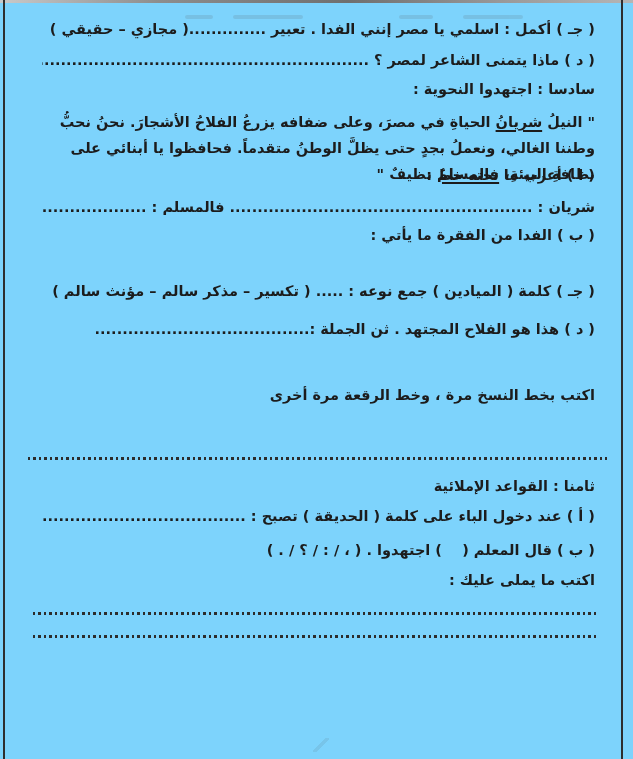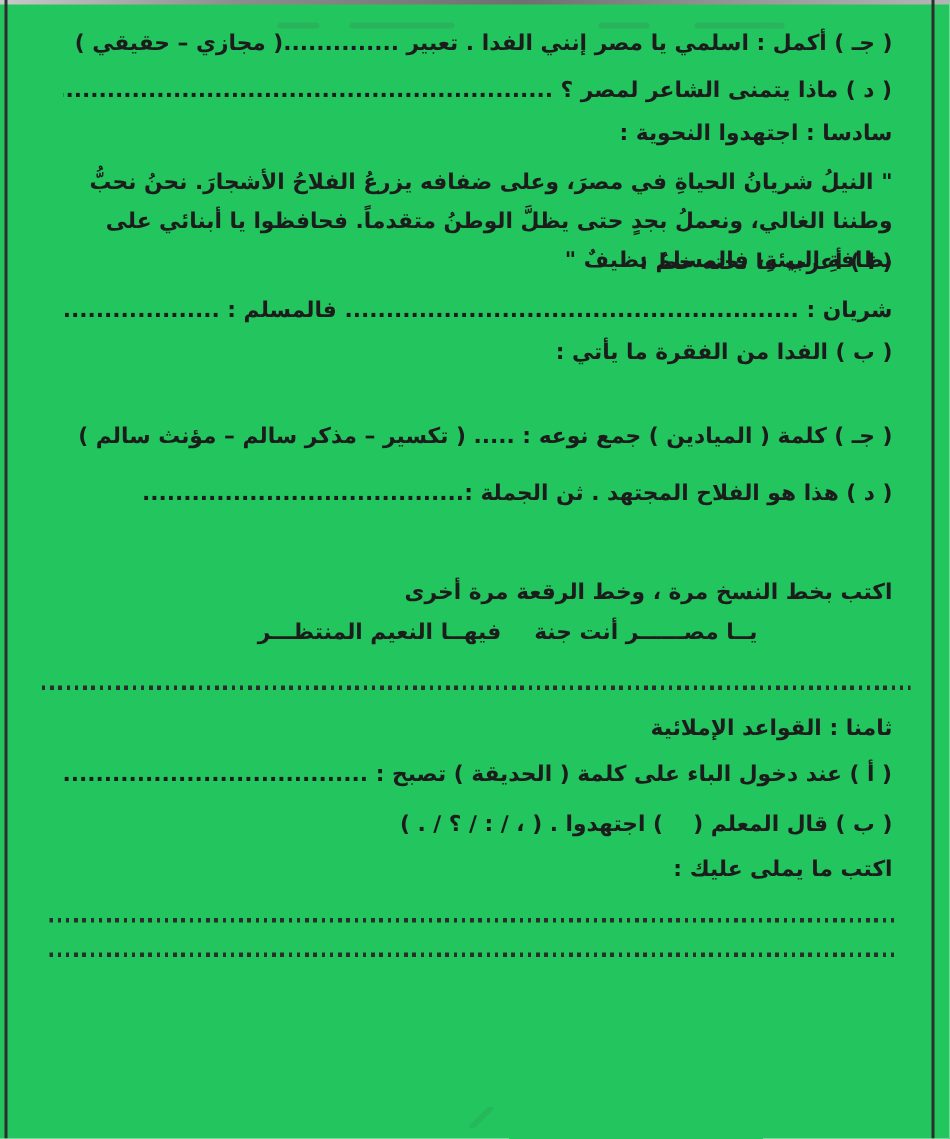--- a/index.html
+++ b/index.html
@@ -5,21 +5,21 @@
   html, body { margin: 0; padding: 0; }
   body {
     width: 633px; height: 759px;
     background: #ffffff;
     font-family: "DejaVu Sans", sans-serif;
     overflow: hidden;
   }
   .page {
     position: relative;
     width: 633px; height: 759px;
-    background: #22c55e;
+    background: #7dd3fc;
     direction: rtl;
     color: #1c1c1c;
   }
   
   .edge-v {
     position: absolute; top: 0; bottom: 0; width: 2px;
     background: #2e2e2e;
   }
   .edge-left  { left: 3px; }
   .edge-right { right: 10px; }
@@ -42,21 +42,21 @@
     white-space: nowrap;
     letter-spacing: 0;
   }
   .fill { left: 42px; overflow: hidden; }   
   .passage {
     position: absolute; top: 109px; right: 38px; left: 36px;
     font-size: 14.5px; font-weight: bold;
     line-height: 26px; text-align: right;
     white-space: normal;
   }
-  .u { text-decoration-thickness: 1.5px; text-underline-offset: 3px; }
+  .u { text-decoration: underline; text-decoration-thickness: 1.5px; text-underline-offset: 3px; }
   .poem { right: 128px; }
   .poem .h2 { margin-right: 22px; }
   .dotted {
     position: absolute; height: 3px;
     background: repeating-linear-gradient(to right, #2c2c2c 0 2.2px, transparent 2.2px 5.5px);
   }
   .dotted.full { right: 26px; left: 28px; }
   .dotted.bottom { right: 35px; left: 33px; }
 </style>
 </head>
@@ -80,23 +80,20 @@
 
   <div class="passage"><span>" النيلُ </span><span class="u">شريانُ</span><span> الحياةِ في مصرَ، وعلى ضفافه يزرعُ الفلاحُ الأشجارَ. نحنُ نحبُّ وطننا الغالي، ونعملُ بجدٍ حتى يظلَّ الوطنُ متقدماً. فحافظوا يا أبنائي على نظافةِ البيئةِ، </span><span class="u">فالمسلمُ</span><span> نظيفٌ "</span></div>
 
   <div class="ln" style="top:164px">( ا ) أعرب ما تحته خط :</div>
   <div class="ln fill" style="top:196px">شريان : ....................................................... فالمسلم : ...............................................................</div>
   <div class="ln" style="top:224px">( ب ) الفدا من الفقرة ما يأتي :</div>
   <div class="ln" style="top:280px">( جـ ) كلمة ( الميادين ) جمع نوعه : ..... ( تكسير – مذكر سالم – مؤنث سالم )</div>
   <div class="ln" style="top:318px">( د ) هذا هو الفلاح المجتهد . ثن الجملة :.......................................</div>
 
   <div class="ln" style="top:384px">اكتب بخط النسخ مرة ، وخط الرقعة مرة أخرى</div>
-  <div class="ln poem" style="top:411px">
-    <span class="h1">يــا مصــــــر أنت جنة</span><span class="h2">فيهــا النعيم المنتظـــر</span>
-  </div>
 
   <div class="dotted full" style="top:457px"></div>
 
   <div class="ln" style="top:475px">ثامنا : القواعد الإملائية</div>
   <div class="ln fill" style="top:505px">( أ ) عند دخول الباء على كلمة ( الحديقة ) تصبح : ..............................................</div>
   <div class="ln" style="top:539px">( ب ) قال المعلم ( &nbsp;&nbsp; ) اجتهدوا .  ( ، / : / ؟ / . )</div>
   <div class="ln" style="top:569px">اكتب ما يملى عليك :</div>
 
   <div class="dotted bottom" style="top:612px"></div>
   <div class="dotted bottom" style="top:635px"></div>

